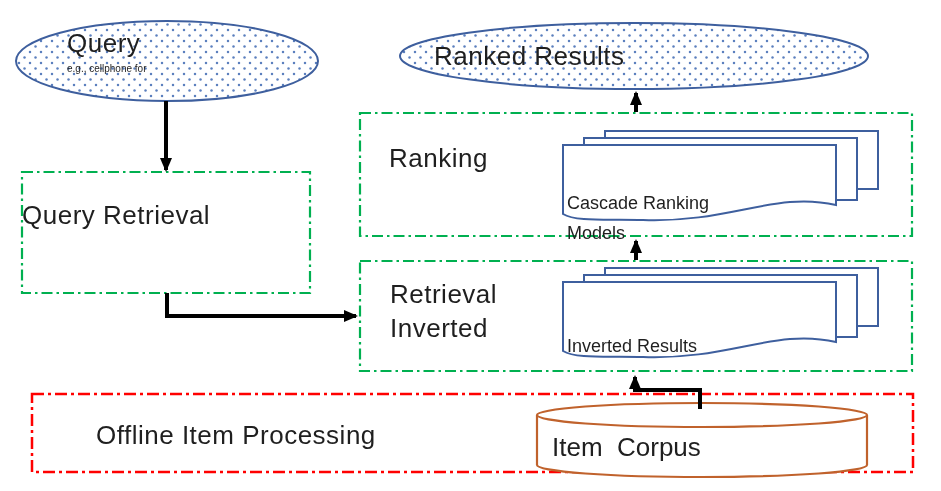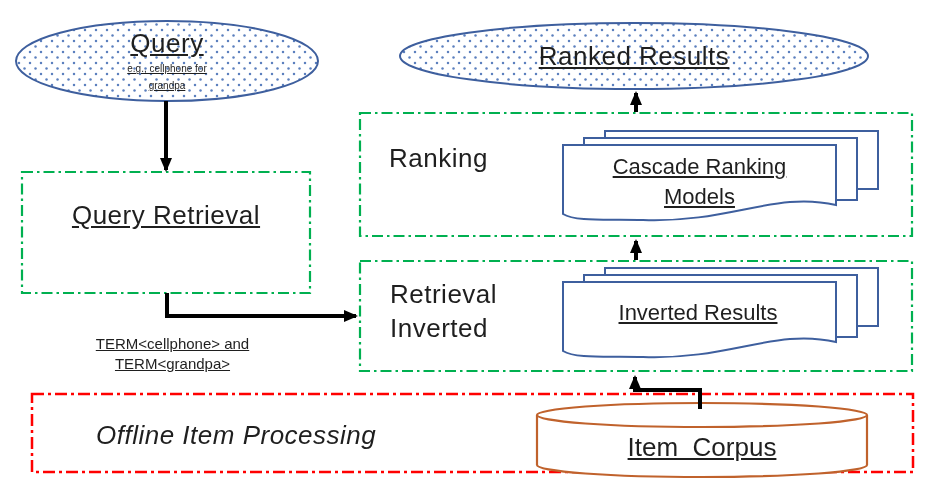--- a/index.html
+++ b/index.html
@@ -10,23 +10,23 @@
     font-family:"Liberation Sans", sans-serif;
     overflow:hidden;
   }
   .layer{position:absolute;left:0;top:0;}
   .t{
     position:absolute;
     color:#1f1f1f;
     font-family:"Liberation Sans", sans-serif;
     white-space:nowrap;
   }
-  .center{text-align:center;text-decoration:underline;}
+  .center{}
   .title-lg{font-size:26px;letter-spacing:0.5px;}
-  .doc-label{font-size:22px;}
+  .doc-label{font-size:18px;margin-top:36px;}
   .small{font-size:10px;}
   .term{font-size:15px;line-height:20px;}
   .pre{white-space:pre;}
 </style>
 </head>
 <body>
 
 <div class="canvas">
 
   <svg class="layer" width="941" height="491" viewBox="0 0 941 491">
@@ -75,43 +75,38 @@
     <path d="M167,293 L167,316 L356,316" fill="none" stroke-width="4" marker-end="url(#arrowhead)" stroke="#000000"></path>
     <path d="M636,260 L636,241" fill="none" stroke-width="4" marker-end="url(#arrowhead)" stroke="#000000"></path>
     <path d="M636,112 L636,93" fill="none" stroke-width="4" marker-end="url(#arrowhead)" stroke="#000000"></path>
     <path d="M700,409 L700,390 L635,390 L635,377" fill="none" stroke-width="4" marker-end="url(#arrowhead)" stroke="#000000"></path>
   </svg>
 
   <div class="t title-lg center" style="left:67px;top:28px;width:200px;">Query</div>
 
   <div class="t small center" style="left:67px;top:60px;width:200px;line-height:17px;">
     <div>e.g., cellphone for</div>
-    <div>grandpa</div>
   </div>
 
   <div class="t title-lg center" style="left:434px;top:41px;width:400px;">Ranked Results</div>
 
   <div class="t title-lg center" style="left:22px;top:200px;width:288px;">Query Retrieval</div>
 
   <div class="t title-lg" style="left:389px;top:143px;">Ranking</div>
 
   <div class="t doc-label center" style="left:567px;top:152px;width:265px;line-height:30px;">
     <div>Cascade Ranking</div>
     <div>Models</div>
   </div>
 
   <div class="t title-lg" style="left:390px;top:277px;line-height:34px;">
     <div>Retrieval</div>
     <div>Inverted</div>
   </div>
 
   <div class="t doc-label center" style="left:567px;top:300px;width:262px;">Inverted Results</div>
 
-  <div class="t term center" style="left:70px;top:334px;width:205px;">
-    <div>TERM&lt;cellphone&gt; and</div>
-    <div>TERM&lt;grandpa&gt;</div>
-  </div>
 
-  <div class="t title-lg" style="left:96px;top:420px;font-style:italic;">Offline Item Processing</div>
+  <div class="t title-lg" style="left:96px;top:420px;">Offline Item Processing</div>
 
   <div class="t center pre" style="left:552px;top:432px;width:300px;font-size:26px;">Item  Corpus</div>
 
 </div>
 
 </body></html>

